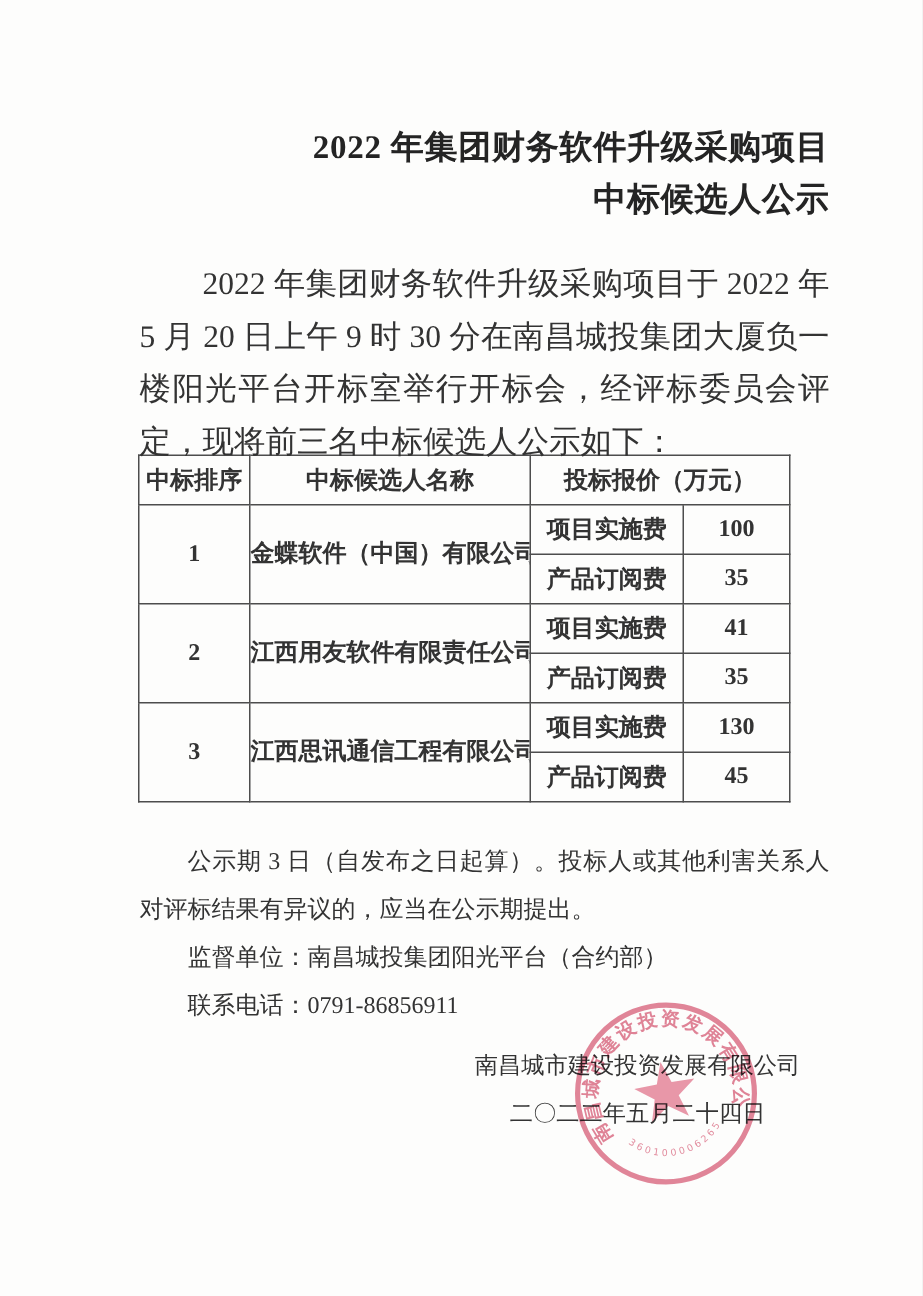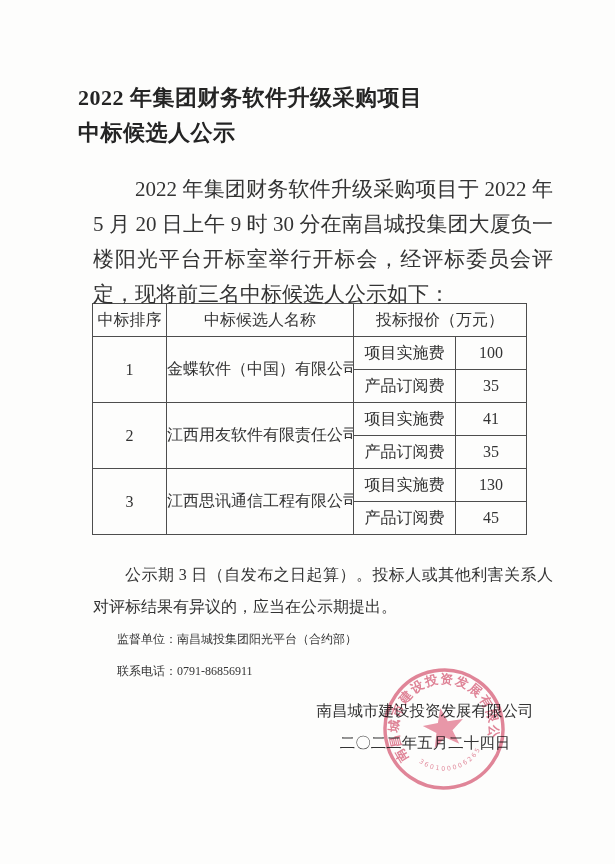--- a/index.html
+++ b/index.html
@@ -13,21 +13,21 @@
     color: #2f2f2f;
     font-family: "Liberation Serif", "DejaVu Serif", serif;
     box-sizing: border-box;
     padding: 80px 62px 0 93px;
   }
   .title {
     margin: 0;
     font-size: 22px;
     font-weight: bold;
     line-height: 35px;
-    text-align: left;
+    text-align: right;
     letter-spacing: 0.5px;
     color: #242424;
     
     margin-left: -15px;
   }
   .title span { display: block; }
   .intro {
     margin: 22px 0 0 0;
     width: 460px;
     font-size: 21px;
@@ -41,38 +41,38 @@
     border-collapse: collapse;
     table-layout: fixed;
     width: 434px;
     font-size: 16px;
     color: #333;
   }
   table.bid-table th, table.bid-table td {
     border: 1px solid #4d4d4d;
     text-align: center;
     vertical-align: middle;
-    font-weight: normal;
+    font-weight: bold;
     padding: 0 0;
     height: 32px;
     overflow: hidden;
     white-space: nowrap;
   }
   .notice {
     margin: 24px 10px 0 0;
     width: 460px;
     font-size: 16px;
     line-height: 32px;
     text-align: justify;
     text-indent: 2em;
     color: #333;
   }
   .meta-line {
     margin: 0;
-    font-size: 12px;
+    font-size: 16px;
     line-height: 32px;
     text-indent: 2em;
     color: #333;
   }
   .signature {
     position: absolute;
     top: 695px;
     left: 0;
     width: 615px;
     text-align: center;

